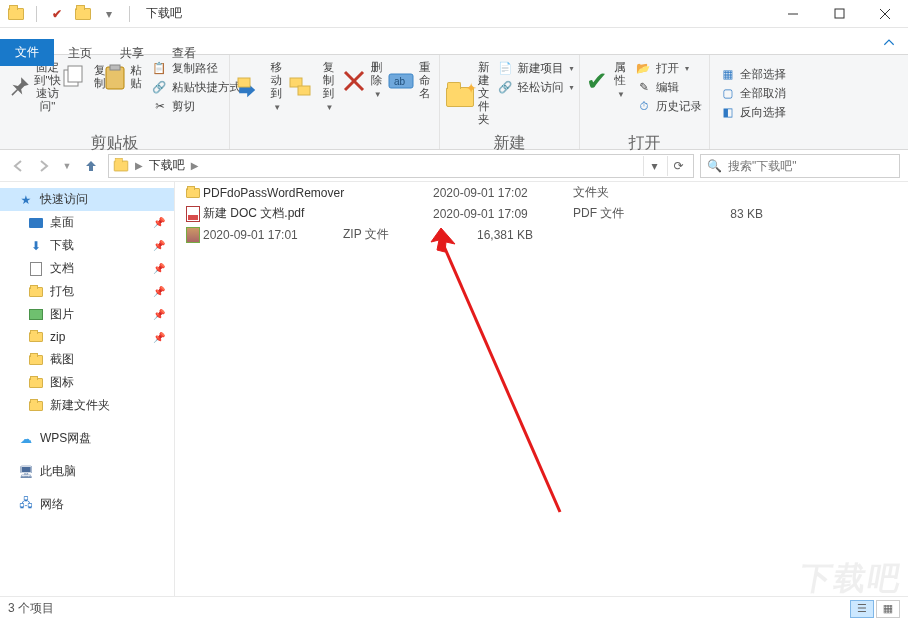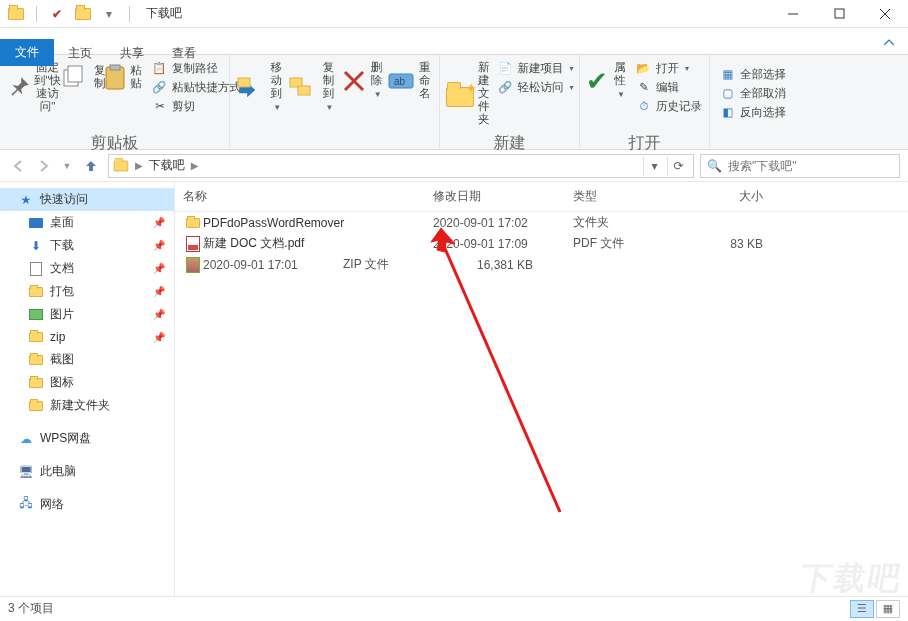--- a/index.html
+++ b/index.html
@@ -444,26 +444,20 @@
         <span>此电脑</span>
       </div>
     <div class="sb-group-gap"></div>
     <div class="side-item top">
         <span class="si net-icon">🖧</span>
         <span>网络</span>
       </div>
   </div>
 
   <div class="listpane">
-    <div class="cols">
-      <div class="c-name">名称</div>
-      <div class="c-date">修改日期</div>
-      <div class="c-type">类型</div>
-      <div class="c-size">大小</div>
-    </div>
 
     <div class="row">
       <span class="ico">
           <span class="folder-tiny"></span>
         </span>
       <span class="nm">PDFdoPassWordRemover</span>
       <span class="dt">2020-09-01 17:02</span>
       <span class="tp">文件夹</span>
       <span class="sz"></span>
     </div>

